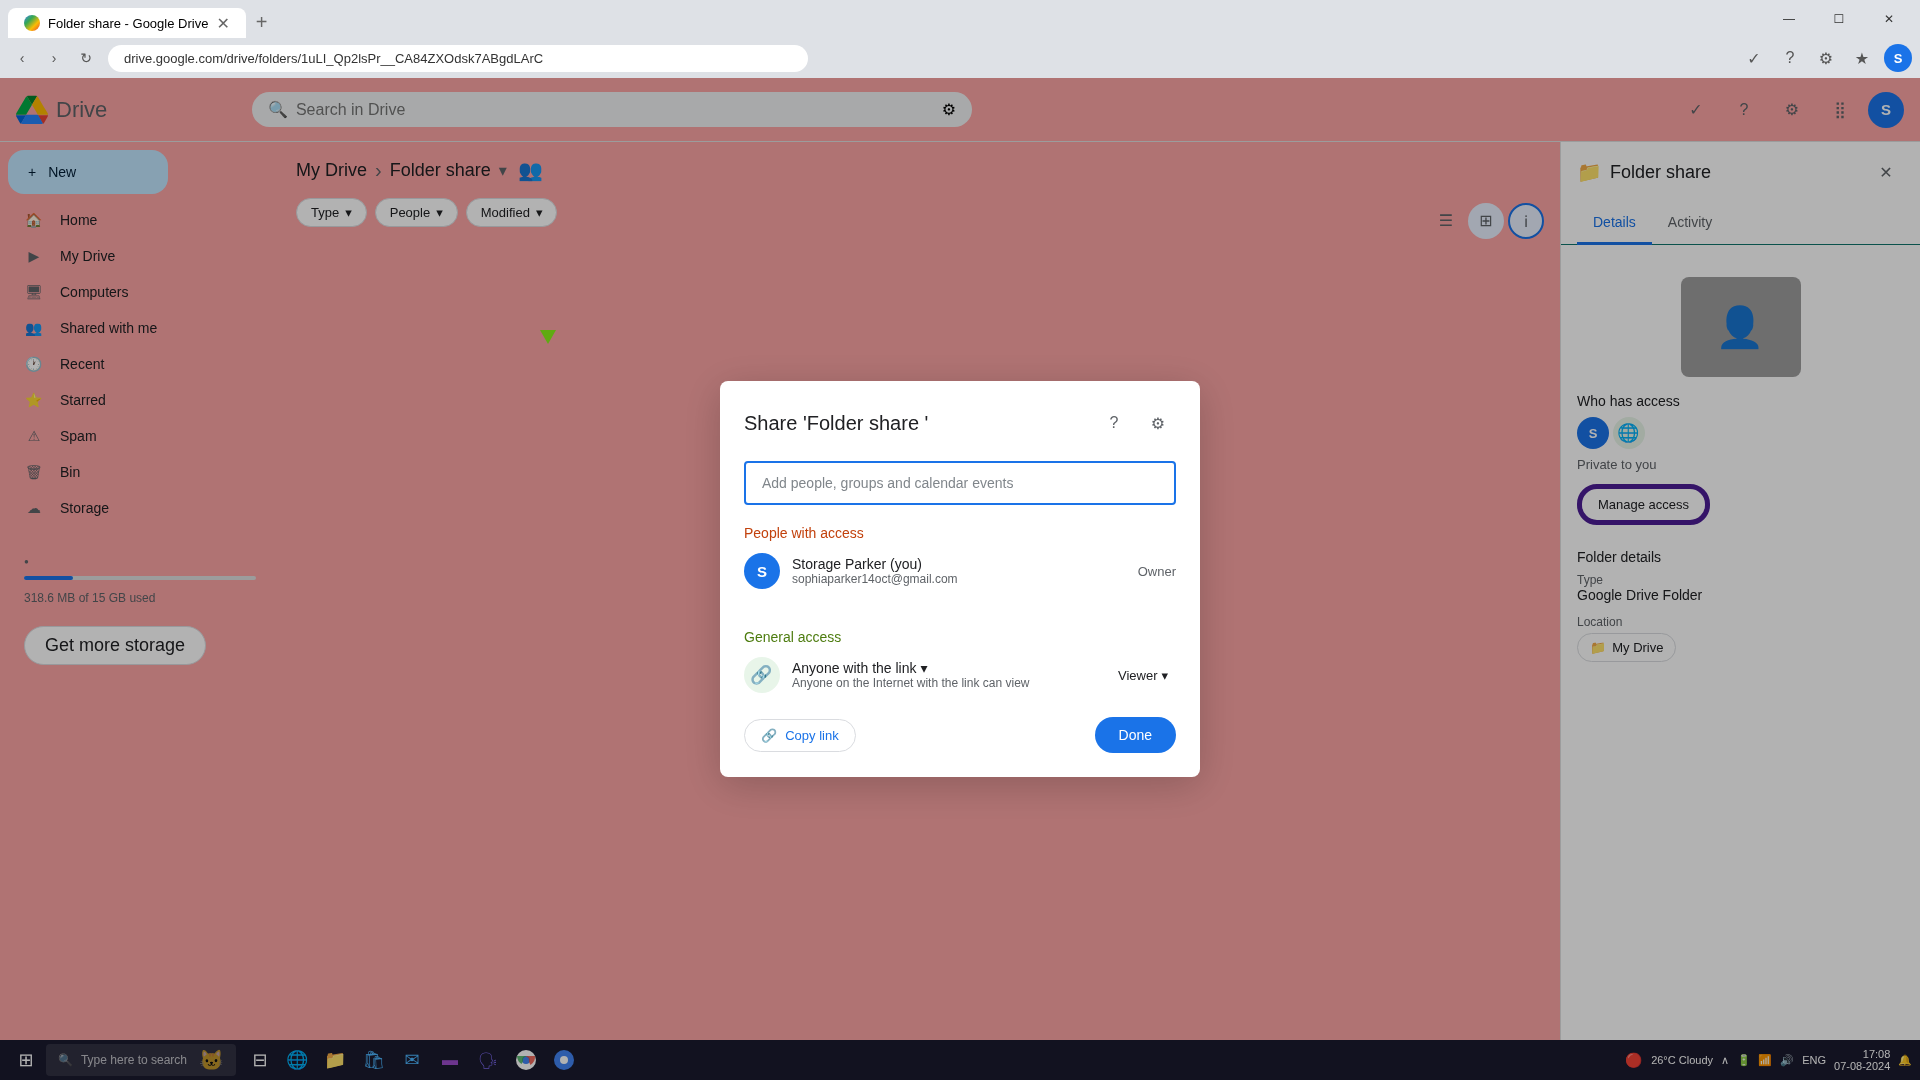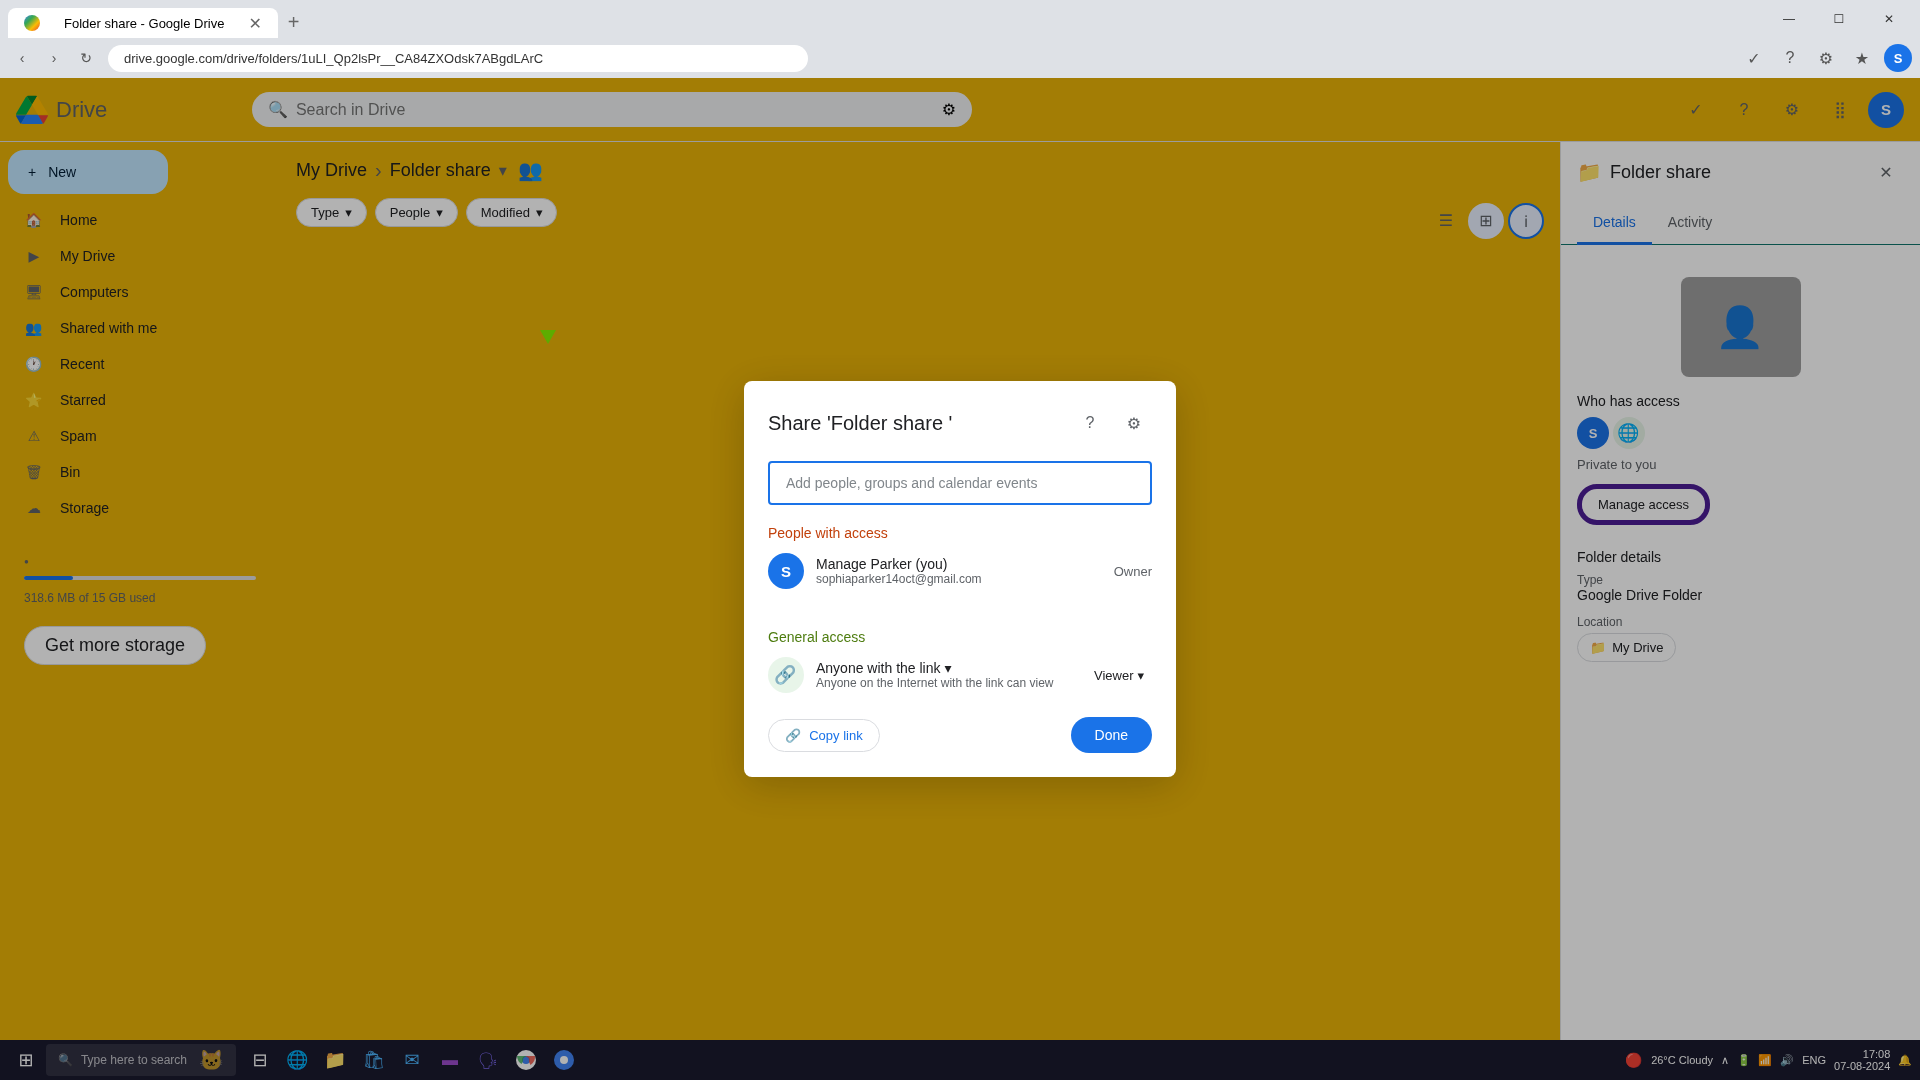--- a/index.html
+++ b/index.html
@@ -1,38 +1,38 @@
 <!DOCTYPE html>
 <html><head>
   <meta charset="utf-8">
   <style>
     * { box-sizing: border-box; margin: 0; padding: 0; }
     body { font-family: 'Segoe UI', Arial, sans-serif; background: #f0f0f0; width: 1920px; height: 1080px; overflow: hidden; }
 
     
     .browser-chrome { background: #dee1e6; width: 100%; height: 38px; display: flex; align-items: center; padding: 0 8px; gap: 4px; }
     .tab-bar { display: flex; align-items: flex-end; gap: 2px; height: 100%; }
-    .tab { background: #fff; border-radius: 8px 8px 0 0; padding: 6px 16px; display: flex; align-items: center; gap: 24px; font-size: 13px; height: 30px; min-width: 200px; }
+    .tab { background: #fff; border-radius: 8px 8px 0 0; padding: 6px 16px; display: flex; align-items: center; gap: 8px; font-size: 13px; height: 30px; min-width: 200px; }
     .tab-favicon { width: 16px; height: 16px; background: linear-gradient(135deg, #4285f4 0%, #34a853 33%, #fbbc04 66%, #ea4335 100%); border-radius: 50%; }
     .tab-close { margin-left: auto; color: #666; cursor: pointer; font-size: 16px; }
     .new-tab-btn { background: none; border: none; font-size: 20px; color: #666; cursor: pointer; padding: 4px 8px; }
     .window-controls { margin-left: auto; display: flex; gap: 4px; }
     .win-btn { width: 46px; height: 30px; display: flex; align-items: center; justify-content: center; font-size: 12px; color: #333; cursor: pointer; background: none; border: none; }
 
     
     .address-bar { background: #dee1e6; padding: 4px 8px; display: flex; align-items: center; gap: 8px; height: 40px; }
     .nav-btns { display: flex; gap: 4px; }
     .nav-btn { width: 28px; height: 28px; border-radius: 50%; border: none; background: none; cursor: pointer; display: flex; align-items: center; justify-content: center; color: #555; font-size: 14px; }
     .url-bar { flex: 1; background: #fff; border-radius: 20px; padding: 6px 16px; font-size: 13px; color: #333; display: flex; align-items: center; gap: 8px; max-width: 700px; }
     .toolbar-icons { margin-left: auto; display: flex; gap: 8px; align-items: center; }
     .toolbar-icon { width: 28px; height: 28px; display: flex; align-items: center; justify-content: center; color: #555; cursor: pointer; border-radius: 50%; }
     .profile-avatar { width: 28px; height: 28px; border-radius: 50%; background: #1a73e8; color: white; display: flex; align-items: center; justify-content: center; font-size: 13px; font-weight: 600; }
 
     
-    .app { display: flex; flex-direction: column; background: #eab308; height: calc(1080px - 78px); }
+    .app { display: flex; flex-direction: column; background: #fca5a5; height: calc(1080px - 78px); }
     .app-header { display: flex; align-items: center; padding: 8px 16px; gap: 16px; border-bottom: 1px solid #e0e0e0; height: 64px; }
     .drive-logo { display: flex; align-items: center; gap: 8px; font-size: 22px; color: #5f6368; font-weight: 400; min-width: 220px; }
     .drive-logo-icon { width: 32px; height: 32px; }
     .search-box { flex: 1; max-width: 720px; background: #f1f3f4; border-radius: 24px; display: flex; align-items: center; padding: 8px 16px; gap: 8px; }
     .search-input { flex: 1; background: none; border: none; outline: none; font-size: 16px; color: #3c4043; }
     .app-actions { margin-left: auto; display: flex; align-items: center; gap: 8px; }
     .app-icon-btn { width: 40px; height: 40px; border-radius: 50%; display: flex; align-items: center; justify-content: center; cursor: pointer; color: #5f6368; }
     .app-avatar { width: 36px; height: 36px; border-radius: 50%; background: #1a73e8; color: white; display: flex; align-items: center; justify-content: center; font-size: 15px; font-weight: 600; cursor: pointer; }
 
     
@@ -82,21 +82,21 @@
     .manage-access-btn { padding: 8px 16px; border: 5px solid #4c1d95; border-radius: 20px; background: white; font-size: 13px; cursor: pointer; color: #202124; }
     .folder-details { margin-top: 24px; }
     .folder-details-title { font-size: 14px; font-weight: 500; color: #202124; margin-bottom: 8px; }
     .detail-row { margin-bottom: 12px; }
     .detail-label { font-size: 12px; color: #5f6368; }
     .detail-value { font-size: 14px; color: #202124; }
     .location-link { display: flex; align-items: center; gap: 6px; padding: 6px 12px; border: 1px solid #dadce0; border-radius: 20px; font-size: 13px; cursor: pointer; background: white; color: #202124; width: fit-content; margin-top: 4px; }
 
     
     .modal-overlay { position: fixed; top: 78px; left: 0; right: 0; bottom: 0; background: rgba(0,0,0,0.3); display: flex; align-items: center; justify-content: center; z-index: 1000; }
-    .modal { background: white; border-radius: 8px; width: 432px; padding: 24px; box-shadow: 0 8px 40px rgba(0,0,0,0.2); }
+    .modal { background: white; border-radius: 8px; width: 480px; padding: 24px; box-shadow: 0 8px 40px rgba(0,0,0,0.2); }
     .modal-header { display: flex; align-items: center; margin-bottom: 20px; }
     .modal-title { font-size: 20px; font-weight: 400; color: #202124; flex: 1; }
     .modal-icons { display: flex; gap: 8px; }
     .modal-icon { width: 36px; height: 36px; border-radius: 50%; display: flex; align-items: center; justify-content: center; cursor: pointer; color: #5f6368; }
     .share-input { width: 100%; padding: 12px 16px; border: 2px solid #1a73e8; border-radius: 4px; font-size: 14px; outline: none; color: #3c4043; margin-bottom: 20px; }
     .share-input::placeholder { color: #80868b; }
     .people-section-title { font-size: 14px; font-weight: 500; color: #c2410c; margin-bottom: 12px; }
     .person-row { display: flex; align-items: center; gap: 12px; margin-bottom: 12px; }
     .person-avatar { width: 36px; height: 36px; border-radius: 50%; background: #1a73e8; color: white; display: flex; align-items: center; justify-content: center; font-size: 15px; font-weight: 600; flex-shrink: 0; }
     .person-info { flex: 1; }
@@ -327,21 +327,21 @@
       <div class="modal-icons">
         <div class="modal-icon">?</div>
         <div class="modal-icon">⚙</div>
       </div>
     </div>
     <input class="share-input" placeholder="Add people, groups and calendar events" style="">
     <div class="people-section-title">People with access</div>
     <div class="person-row">
       <div class="person-avatar">S</div>
       <div class="person-info">
-        <div class="person-name">Manage Parker (you)</div>
+        <div class="person-name">Storage Parker (you)</div>
         <div class="person-email">sophiaparker14oct@gmail.com</div>
       </div>
       <span class="person-role">Owner</span>
     </div>
     <div class="general-access">
       <div class="general-access-title">General access</div>
       <div class="access-row">
         <div class="access-icon">🔗</div>
         <div class="access-info">
           <div class="access-type">

